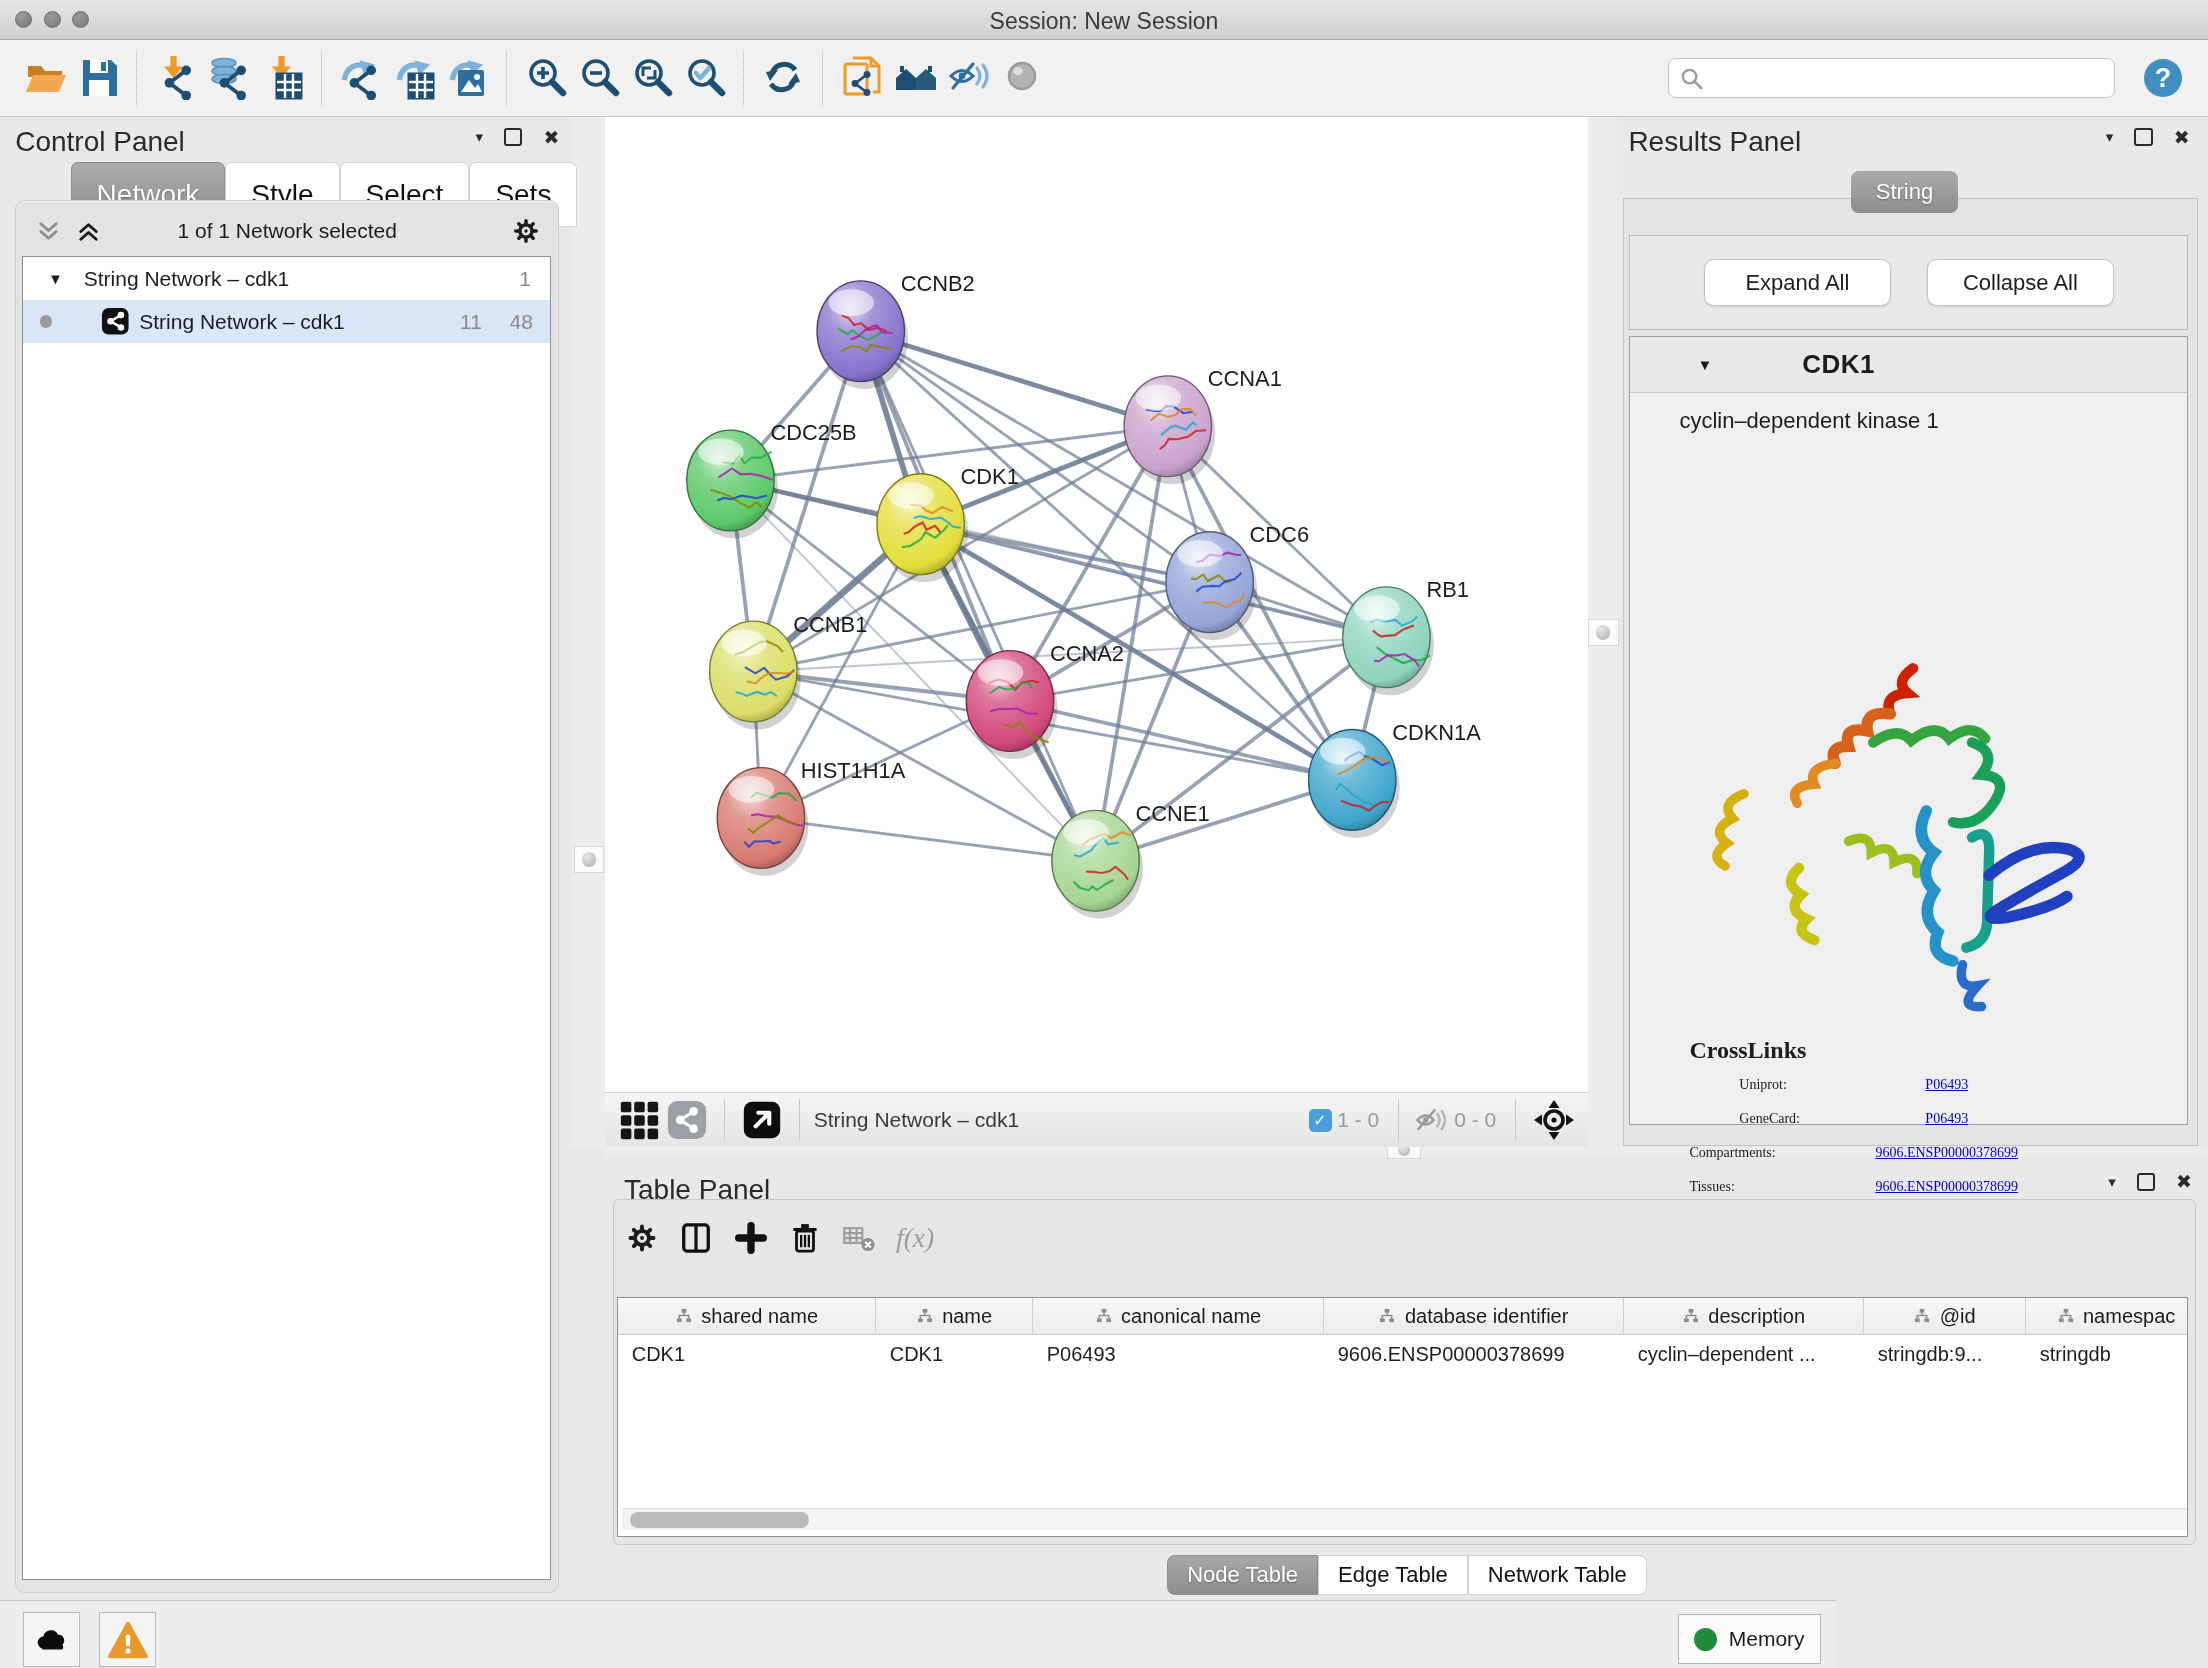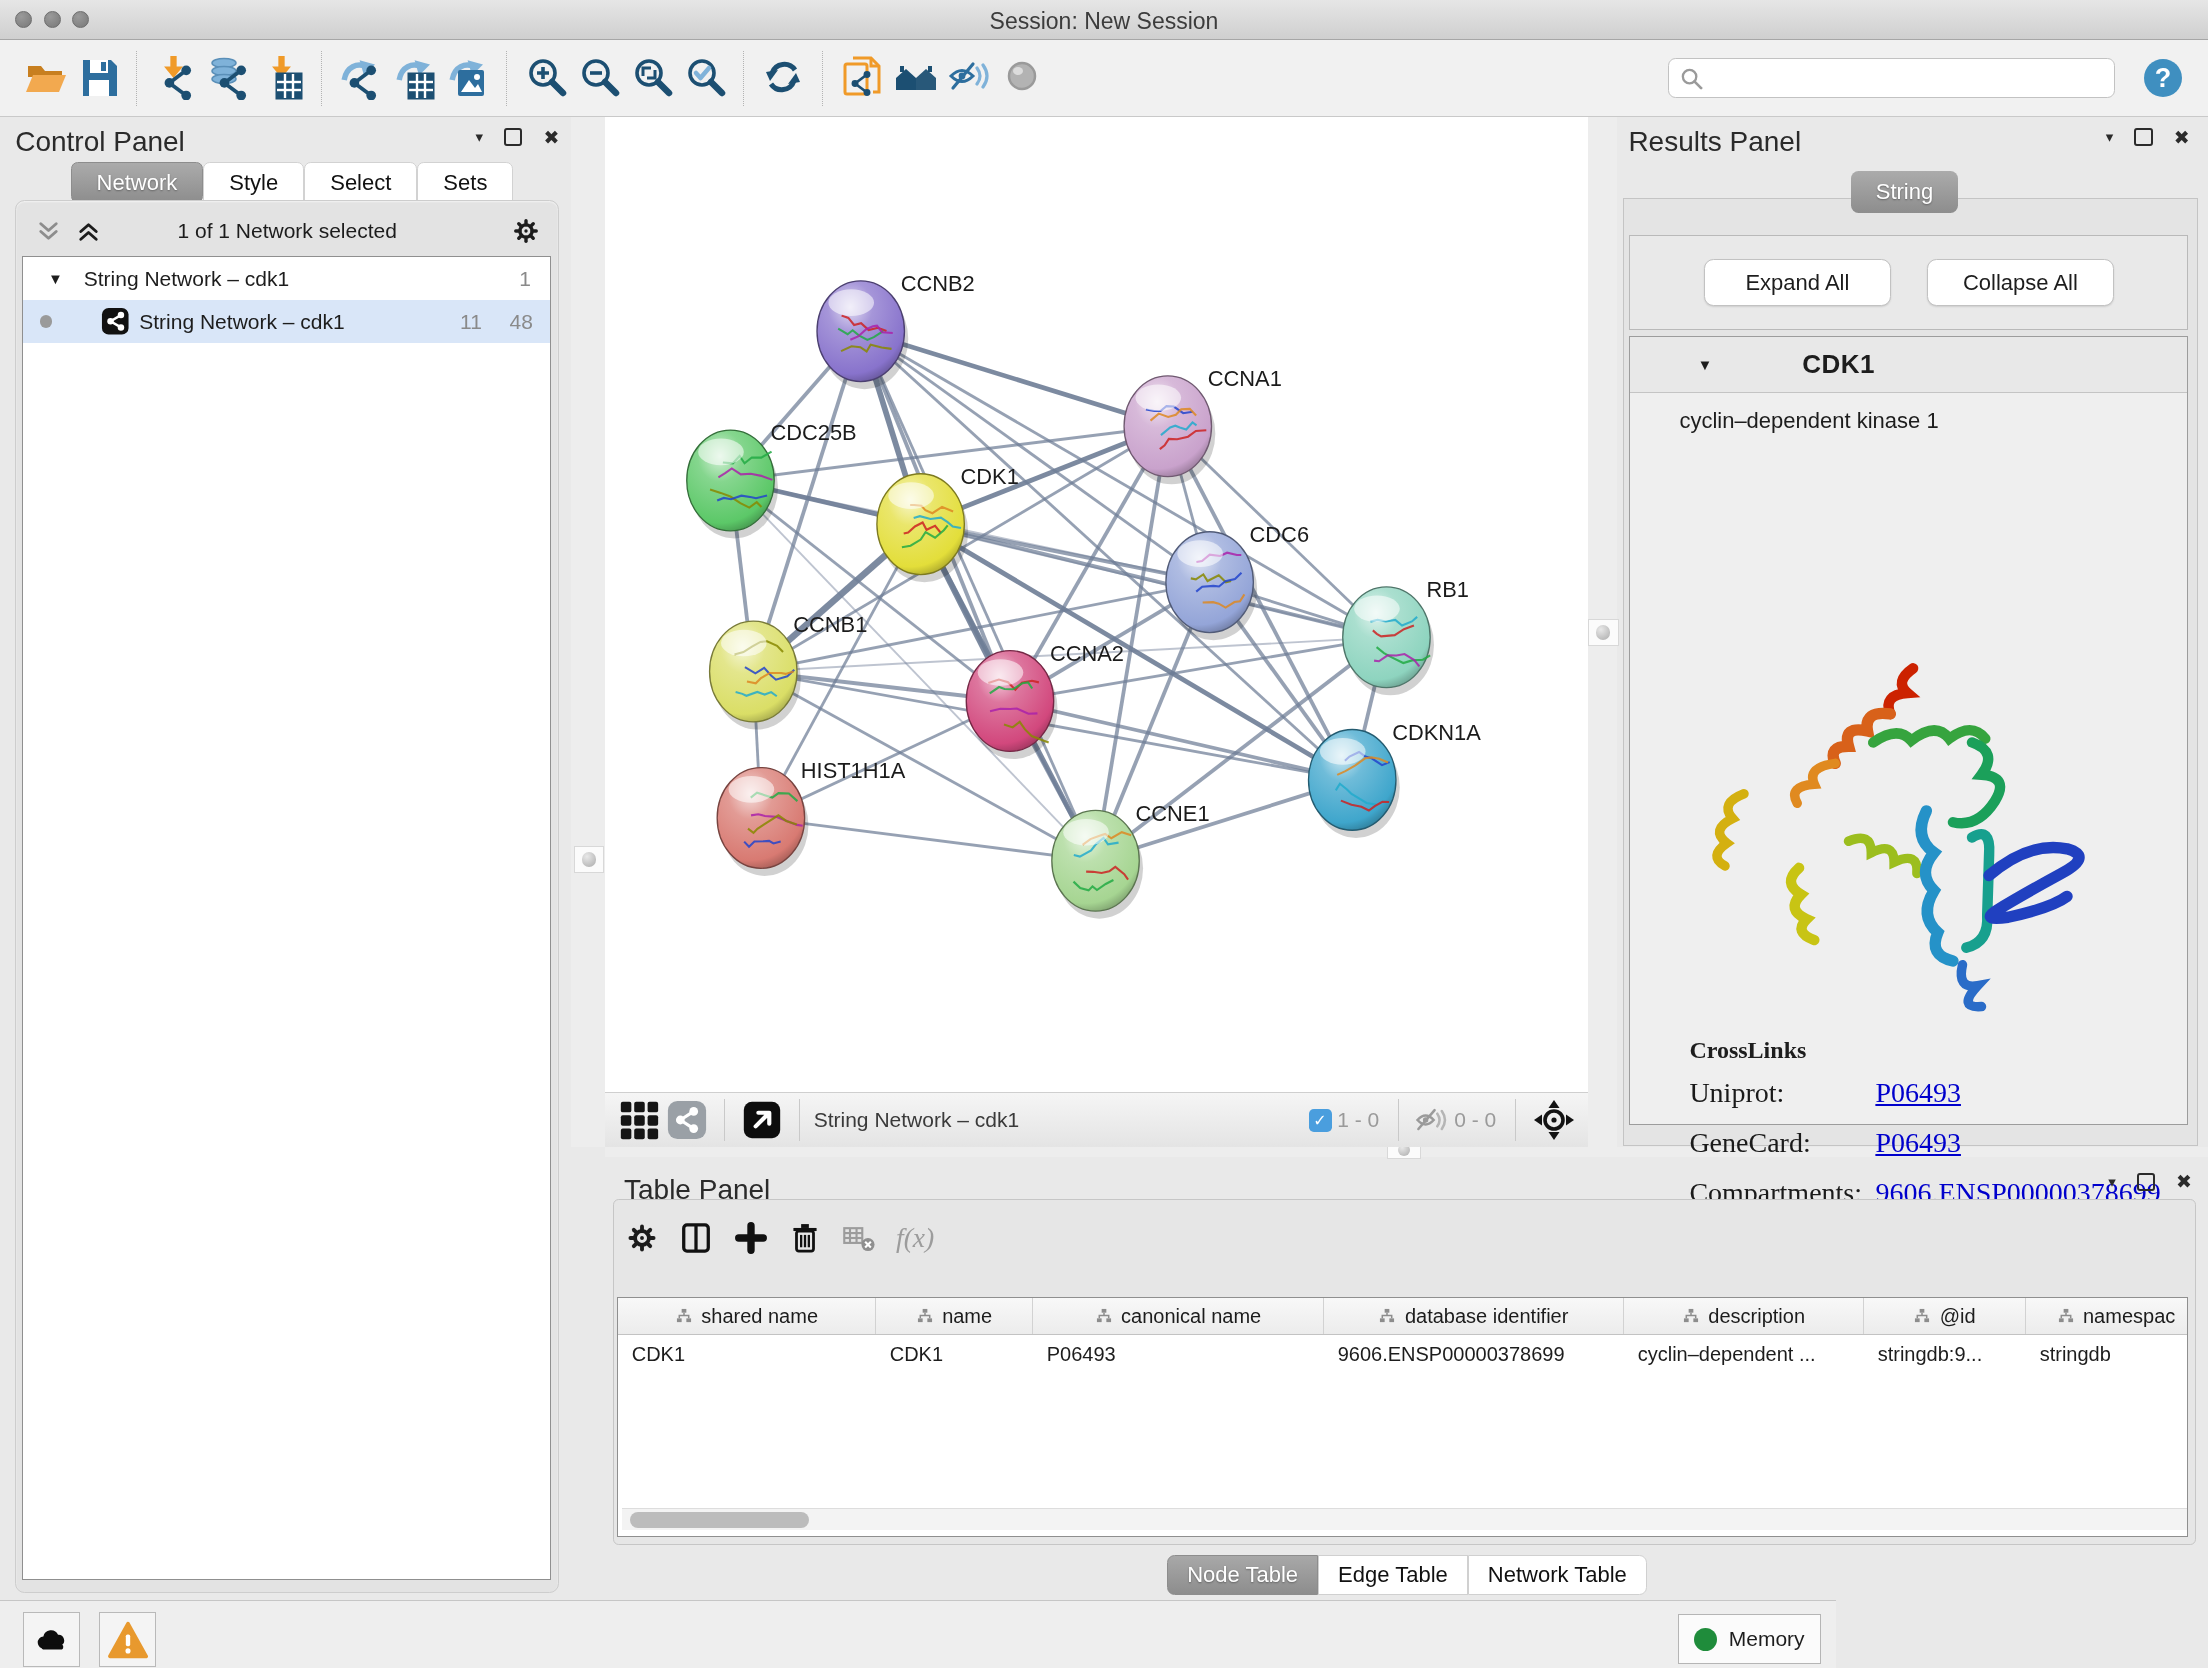--- a/index.html
+++ b/index.html
@@ -21,21 +21,21 @@
   #searchbox input{border:none;outline:none;font-size:19px;width:380px;background:transparent;}
   
   .phead{font-size:28px;color:#2a2a2a;}
   .pbtns{position:absolute;display:flex;align-items:center;gap:21px;}
   .pb-min{font-size:15px;color:#2b2b2b;}
   .pb-float{width:14.3px;height:14.3px;border:2.4px solid #2b2b2b;border-radius:2.9px;}
   .pb-close{font-size:19px;font-weight:bold;color:#2b2b2b;}
   
   #control-panel{position:absolute;left:7.6px;top:122px;width:565px;height:1478px;}
   #cp-tabs{position:absolute;left:63px;top:40px;display:flex;}
-  .ctab{height:39px;padding:0 25px;display:flex;align-items:center;font-size:22px;background:#fff;
+  .ctab{height:39px;padding:12px 25px;display:flex;align-items:center;font-size:28px;background:#fff;
     border:1px solid #d2d2d2;border-radius:6.7px 6.7px 0 0;color:#111;}
   .ctab.active{background:linear-gradient(#ababab,#8d8d8d);color:#fff;text-shadow:0 1px 1.9px rgba(0,0,0,.35);
     border-color:#8d8d8d;border-radius:6.7px;}
   #cp-box{position:absolute;left:7.6px;top:78px;width:542px;height:1391px;background:#e3e3e3;
     border:1px solid #cdcdcd;border-radius:9.5px;box-shadow:inset 0 1px 1.9px rgba(255,255,255,.6);}
   #cp-selrow{position:absolute;left:0;top:13.3px;width:100%;height:34px;display:flex;align-items:center;}
   #cp-status{position:absolute;left:0;right:0;text-align:center;font-size:21px;color:#1c1c1c;}
   #cp-list{position:absolute;left:5.7px;top:55px;width:529px;height:1324px;background:#fff;
     border:1.9px solid #8f8f8f;box-sizing:border-box;}
   .trow{height:43px;display:flex;align-items:center;font-size:21px;position:relative;}
@@ -68,21 +68,21 @@
   .rp-btn{width:185px;height:45px;background:#fff;border:1px solid #c2c2c2;border-radius:9.5px;
     font-size:22px;display:flex;align-items:center;justify-content:center;box-shadow:0 1px 1.9px rgba(0,0,0,.12);}
   #rp-section{position:absolute;left:5.7px;top:137px;width:559px;height:789px;background:#efefef;
     border:1px solid #9c9c9c;box-sizing:border-box;}
   #rp-sec-head{height:55px;background:#e8e8e8;border-bottom:1px solid #c4c4c4;display:flex;align-items:center;}
   #rp-sec-name{font-size:26px;font-weight:bold;margin-left:90px;letter-spacing:0.5px;}
   #rp-desc{font-size:22px;margin:15px 0 0 49px;}
   #rp-protein{position:absolute;left:57px;top:314px;}
   #crosslinks{position:absolute;left:59px;top:700px;font-family:"Liberation Serif","DejaVu Serif",serif;}
   #cl-title{font-size:24px;font-weight:bold;margin-bottom:13.3px;}
-  .cl-row{display:flex;font-size:28px;margin-bottom:18px;}
+  .cl-row{display:flex;font-size:14px;margin-bottom:18px;justify-content:center;}
   .cl-label{width:186px;color:#1a1a1a;}
   .cl-link{color:#0000cc;text-decoration:underline;}
   
   #table-panel{position:absolute;left:605px;top:1157px;width:1604px;height:443px;}
   #tp-box{position:absolute;left:7.6px;top:42px;width:1581px;height:344px;background:#e6e6e6;
     border:1px solid #c6c6c6;border-radius:5.7px;}
   #tp-toolbar{position:absolute;left:11.4px;top:11.4px;height:53px;display:flex;align-items:center;gap:19px;}
   #fx-label{font-family:"Liberation Serif","DejaVu Serif",serif;font-style:italic;font-size:27.6px;color:#9c9c9c;}
   #tp-table{position:absolute;left:3.8px;top:97px;width:1571px;height:240px;background:#fff;
     border:1.9px solid #8f8f8f;overflow:hidden;box-sizing:border-box;}

